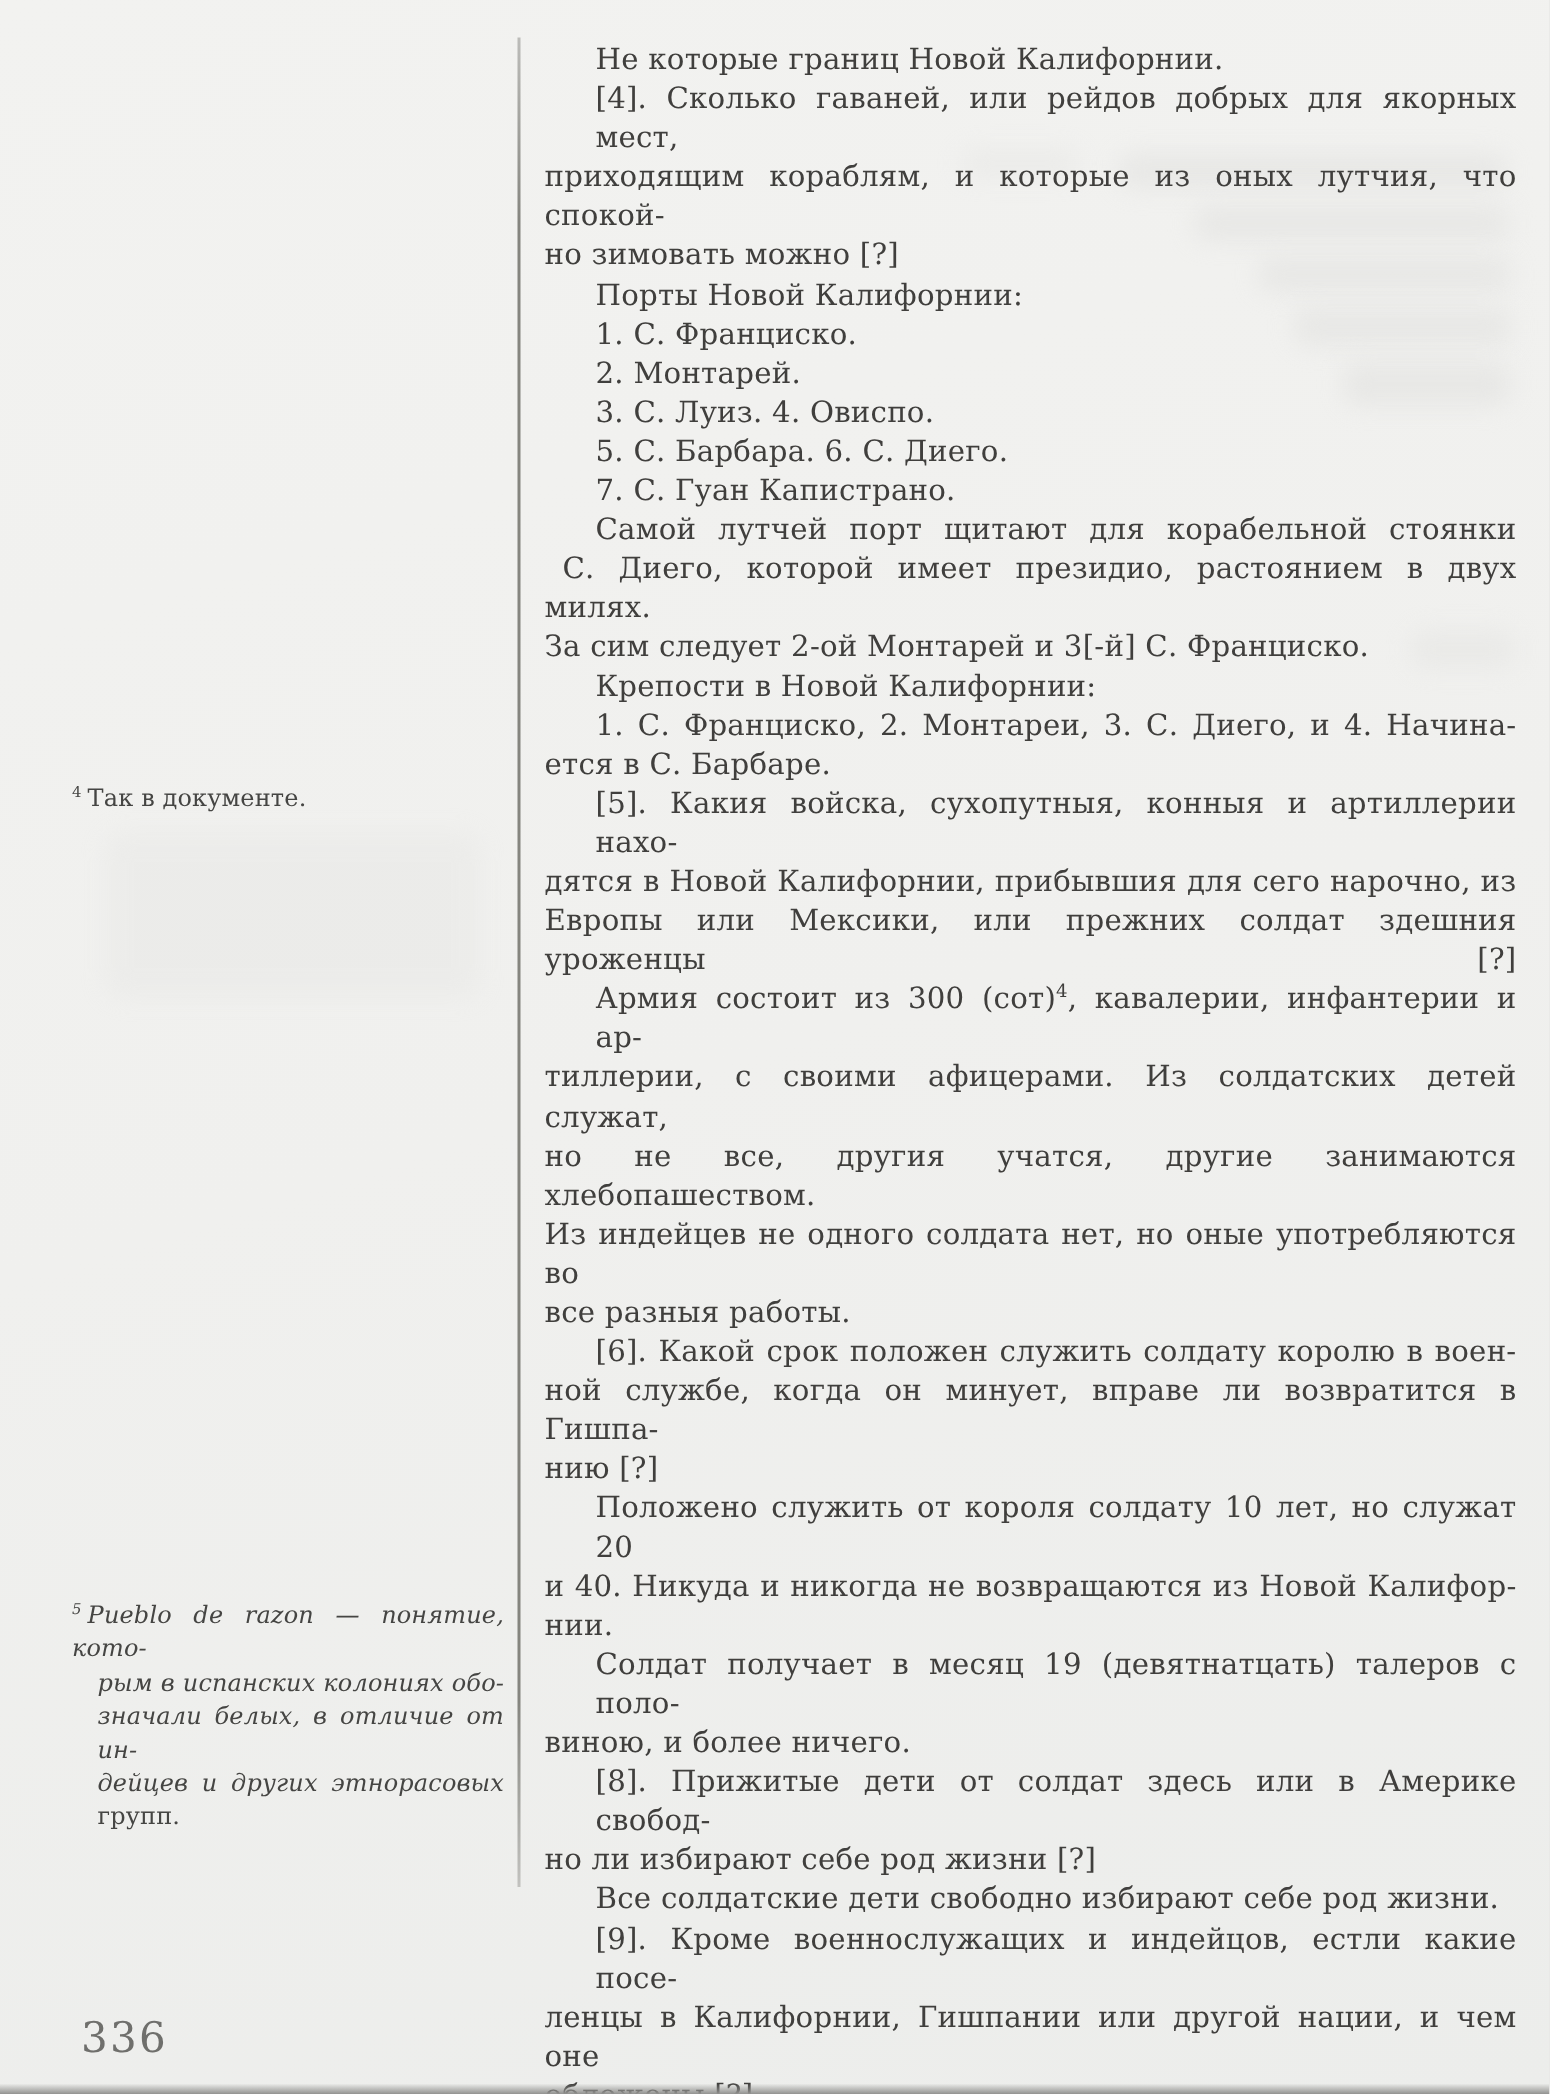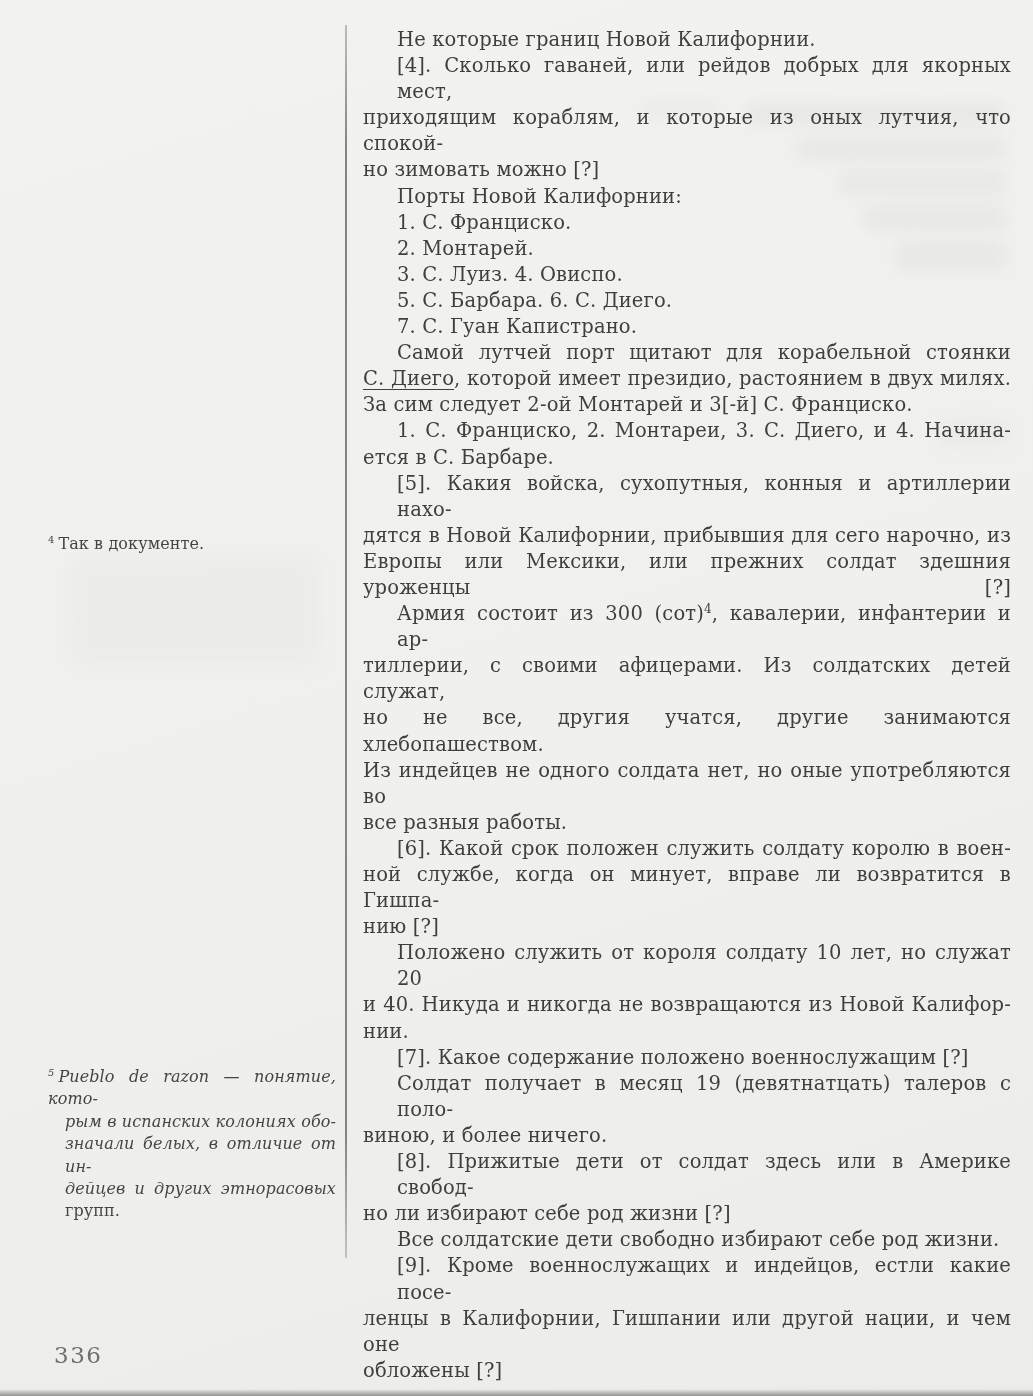--- a/index.html
+++ b/index.html
@@ -18,36 +18,36 @@
   }
   
   .main-col {
     position:absolute; left:363px; top:27px; width:648px;
     font-size:19.5px; line-height:26.1px; color:var(--ink,#403f3d);
     letter-spacing:.15px;
   }
   .line { min-height:26.1px; }
   .line.just { text-align:justify; text-align-last:justify; }
   .line.indent { padding-left:34px; }
-  .u { text-decoration:underline; text-underline-offset:4px; text-decoration-thickness:1.2px; }
+  .u { text-underline-offset:4px; text-decoration-thickness:1.2px;margin-left:12px; }
   sup { font-size:.62em; line-height:0; vertical-align:super; }
   
   .fn {
     position:absolute; left:48px; width:288px; padding-left:17px;
     font-size:16px; line-height:22.4px; color:#454543; letter-spacing:.1px;
   }
-  .fn1 { top:533px; }
+  .fn1 { top:521px; }
   .fn2 { top:1066px; }
   .fn-line.just { text-align:justify; text-align-last:justify;font-style:italic; }
   .fn-line.first { margin-left:-17px; }
   .fn-line sup { margin-right:4px; }
   
   .pageno {
     position:absolute; left:54px; top:1342px;
-    font-size:23px; letter-spacing:1.5px; color:var(--pagenum,#6f6f6c);
+    font-size:28px; letter-spacing:1.5px; color:var(--pagenum,#6f6f6c);
   }
   
   .bottom-edge {
     position:absolute; left:0; bottom:0; width:100%; height:7px;
     background:linear-gradient(to bottom, rgba(140,140,138,0), #929290);
   }
 </style>
 </head>
 <body>
 
@@ -84,37 +84,37 @@
       <div class="line"><span>но зимовать можно [?]</span></div>
       <div class="line indent"><span>Порты Новой Калифорнии:</span></div>
       <div class="line indent"><span>1. С. Франциско.</span></div>
       <div class="line indent"><span>2. Монтарей.</span></div>
       <div class="line indent"><span>3. С. Луиз. 4. Овиспо.</span></div>
       <div class="line indent"><span>5. С. Барбара. 6. С. Диего.</span></div>
       <div class="line indent"><span>7. С. Гуан Капистрано.</span></div>
       <div class="line indent just"><span>Самой лутчей порт щитают для корабельной стоянки</span></div>
       <div class="line just"><span class="u">С. Диего</span><span>, которой имеет президио, растоянием в двух милях.</span></div>
       <div class="line"><span>За сим следует 2-ой Монтарей и 3[-й] С. Франциско.</span></div>
+      <div class="line indent"><span>Крепости в Новой Калифорнии:</span></div>
       <div class="line indent just"><span>1. С. Франциско, 2. Монтареи, 3. С. Диего, и 4. Начина-</span></div>
       <div class="line"><span>ется в С. Барбаре.</span></div>
       <div class="line indent just"><span>[5]. Какия войска, сухопутныя, конныя и артиллерии нахо-</span></div>
       <div class="line just"><span>дятся в Новой Калифорнии, прибывшия для сего нарочно, из</span></div>
       <div class="line just"><span>Европы или Мексики, или прежних солдат здешния уроженцы [?]</span></div>
       <div class="line indent just"><span>Армия состоит из 300 (сот)</span><sup>4</sup><span>, кавалерии, инфантерии и ар-</span></div>
       <div class="line just"><span>тиллерии, с своими афицерами. Из солдатских детей служат,</span></div>
       <div class="line just"><span>но не все, другия учатся, другие занимаются хлебопашеством.</span></div>
       <div class="line just"><span>Из индейцев не одного солдата нет, но оные употребляются во</span></div>
       <div class="line"><span>все разныя работы.</span></div>
       <div class="line indent just"><span>[6]. Какой срок положен служить солдату королю в воен-</span></div>
       <div class="line just"><span>ной службе, когда он минует, вправе ли возвратится в Гишпа-</span></div>
       <div class="line"><span>нию [?]</span></div>
       <div class="line indent just"><span>Положено служить от короля солдату 10 лет, но служат 20</span></div>
       <div class="line just"><span>и 40. Никуда и никогда не возвращаются из Новой Калифор-</span></div>
       <div class="line"><span>нии.</span></div>
-      <div class="line indent"><span>[7]. Какое содержание положено военнослужащим [?]</span></div>
       <div class="line indent just"><span>Солдат получает в месяц 19 (девятнатцать) талеров с поло-</span></div>
       <div class="line"><span>виною, и более ничего.</span></div>
       <div class="line indent just"><span>[8]. Прижитые дети от солдат здесь или в Америке свобод-</span></div>
       <div class="line"><span>но ли избирают себе род жизни [?]</span></div>
       <div class="line indent"><span>Все солдатские дети свободно избирают себе род жизни.</span></div>
       <div class="line indent just"><span>[9]. Кроме военнослужащих и индейцов, естли какие посе-</span></div>
       <div class="line just"><span>ленцы в Калифорнии, Гишпании или другой нации, и чем оне</span></div>
       <div class="line"><span>обложены [?]</span></div>
     </main>
 

